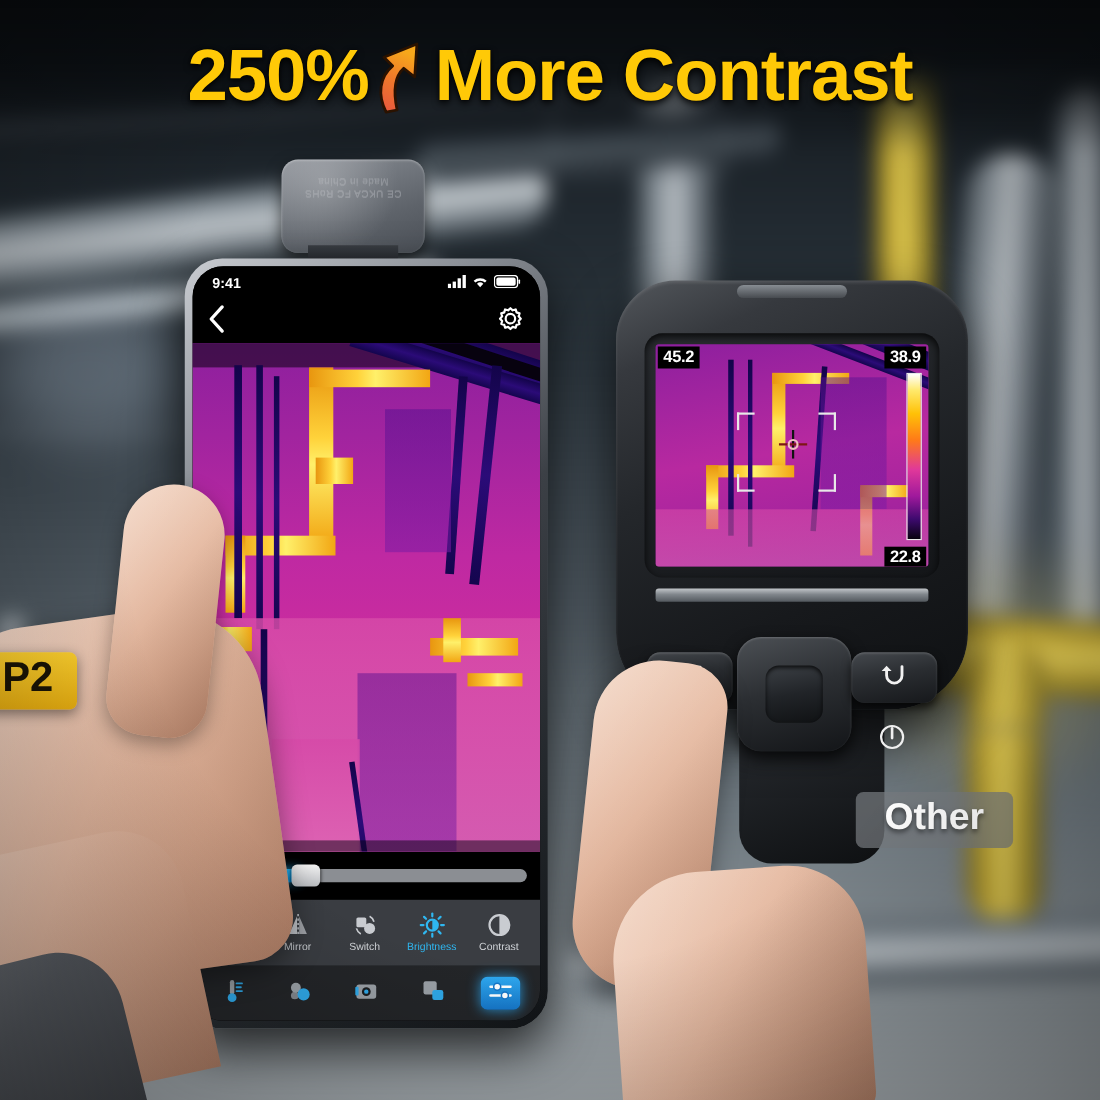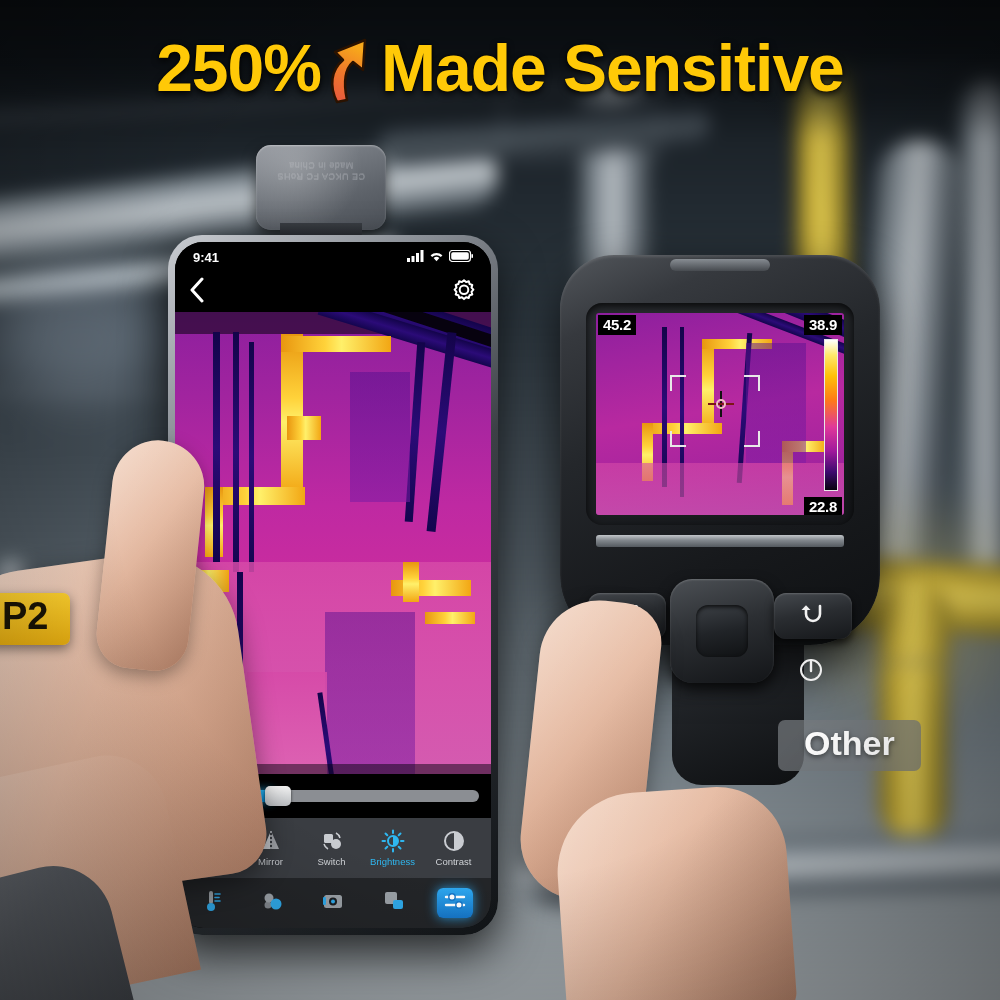--- a/index.html
+++ b/index.html
@@ -266,21 +266,21 @@
         <defs>
           <linearGradient id="agr" x1="0" y1="1" x2="0.25" y2="0">
             <stop offset="0%" stop-color="#E8563F"></stop>
             <stop offset="55%" stop-color="#F07A2A"></stop>
             <stop offset="100%" stop-color="#F7A81B"></stop>
           </linearGradient>
         </defs>
         <path d="M12 66 C4 50 6 34 18 24 L10 16 L40 4 L38 34 L28 26 C19 34 19 50 22 64 Z" fill="url(#agr)" stroke="#2a1200" stroke-width="2.5" stroke-linejoin="round"></path>
       </svg>
     </span>
-    <span class="hl-text" style="color: rgb(255, 201, 7);">Made Sensitive</span>
+    <span class="hl-text" style="color: rgb(255, 201, 7);">More Contrast</span>
   </div>
 
   <div class="hand skin hand-palm">
       <div class="hand-shade"></div>
     </div>
   <div class="hand skin hand-wrist">
       <div class="hand-shade"></div>
     </div>
   <div class="sleeve"></div>
 

